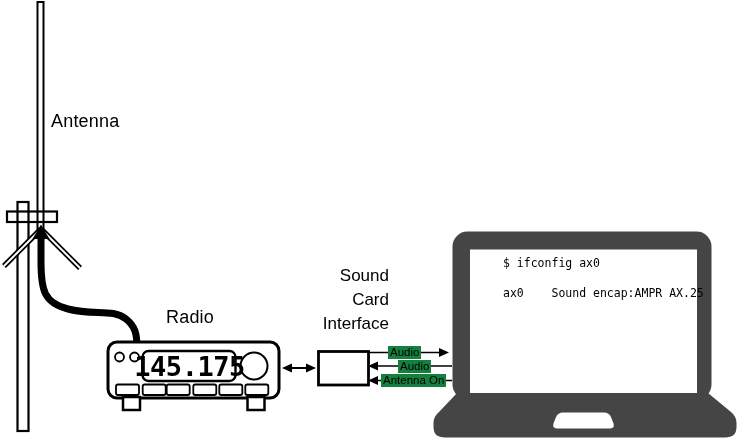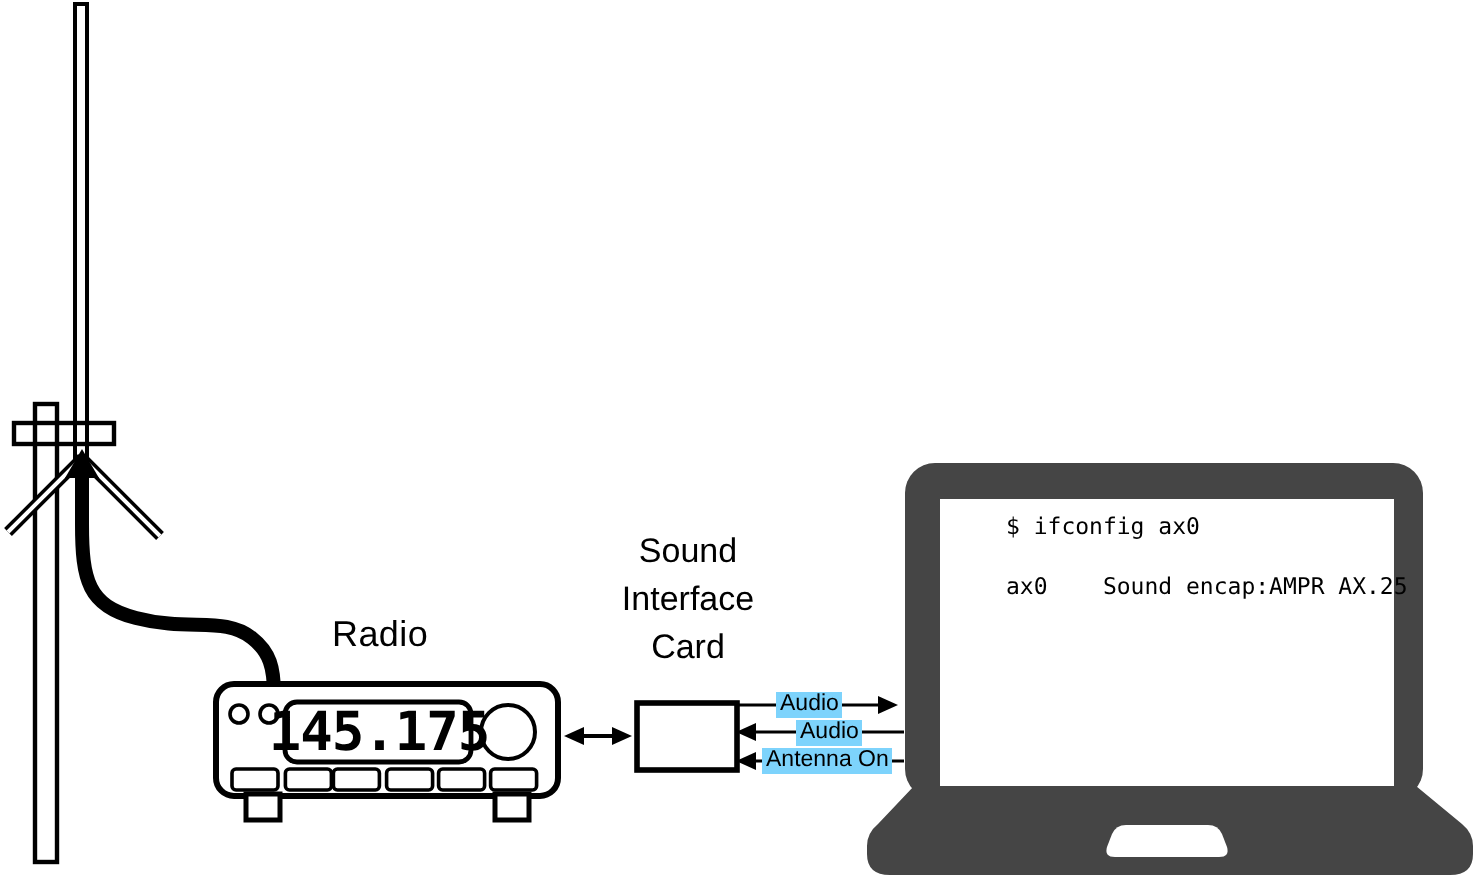--- a/index.html
+++ b/index.html
@@ -3,23 +3,23 @@
 <meta charset="utf-8">
 <style>
   html,body{margin:0;padding:0;background:#fff;}
   .canvas{
     position:relative;width:738px;height:442px;background:#fff;overflow:hidden;
     font-family:"Liberation Sans",sans-serif;color:#000;
   }
   .canvas svg{position:absolute;left:0;top:0;}
   .lbl{position:absolute;white-space:nowrap;}
   .lbl-big{font-size:18px;letter-spacing:.2px;}
-  .soundcard-lbl{position:absolute;left:299px;top:264px;width:90px;text-align:center;
+  .soundcard-lbl{position:absolute;left:299px;top:264px;width:90px;text-align:right;
     font-size:17px;line-height:24px;}
-  .conn-lbl{position:absolute;font-size:11.5px;line-height:13px;background:#7dd3fc;padding:0 2px;}
+  .conn-lbl{position:absolute;font-size:11.5px;line-height:13px;background:#15803d;padding:0 2px;}
   .terminal{position:absolute;left:479px;top:256px;
     font-family:"DejaVu Sans Mono","Liberation Mono",monospace;
     font-size:11.5px;line-height:15px;}
   .term-line{white-space:pre;min-height:15px;margin-left:24px;}
   .radio-display-text{position:absolute;left:143px;top:351px;width:93px;height:30px;
     display:flex;align-items:center;justify-content:center;
     font-family:"DejaVu Sans Mono","Liberation Mono",monospace;
     font-size:27px;font-weight:bold;letter-spacing:-.5px;}
 </style>
 </head>
@@ -70,27 +70,28 @@
     <polygon points="368,380.5 378,376 378,385" fill="#000"></polygon>
 
     <rect x="452.5" y="231.5" width="259" height="168" rx="15" fill="#454545"></rect>
     <rect x="470" y="249.5" width="227" height="145.5" fill="#ffffff"></rect>
     <path d="M457,393 L708,393 L731,412 Q736.5,416.5 736.5,423 L736.5,427 Q736.5,437.5 725,437.5
              L445,437.5 Q433.5,437.5 433.5,427 L433.5,423 Q433.5,416.5 439,412 Z" fill="#454545"></path>
     <path d="M563,412.5 L604,412.5 Q609,412.5 611,417 L613.5,423.5 Q615,428.5 609.5,428.5
              L557.5,428.5 Q552,428.5 553.5,423.5 L556,417 Q558,412.5 563,412.5 Z" fill="#ffffff"></path>
   </svg>
 
+  <div class="lbl lbl-big" style="left:51px;top:111px;">Antenna</div>
 
   <div class="lbl lbl-big" style="left:166px;top:307px;">Radio</div>
 
   <div class="soundcard-lbl">
     <div>Sound</div>
+    <div>Card</div>
     <div>Interface</div>
-    <div>Card</div>
   </div>
 
   <div class="radio-display-text">145.175</div>
 
   <div class="conn-lbl" style="left:388px;top:346px;">Audio</div>
   <div class="conn-lbl" style="left:398px;top:359.5px;">Audio</div>
   <div class="conn-lbl" style="left:381px;top:374px;">Antenna On</div>
 
   <div class="terminal">
     <div class="term-line">$ ifconfig ax0</div>

